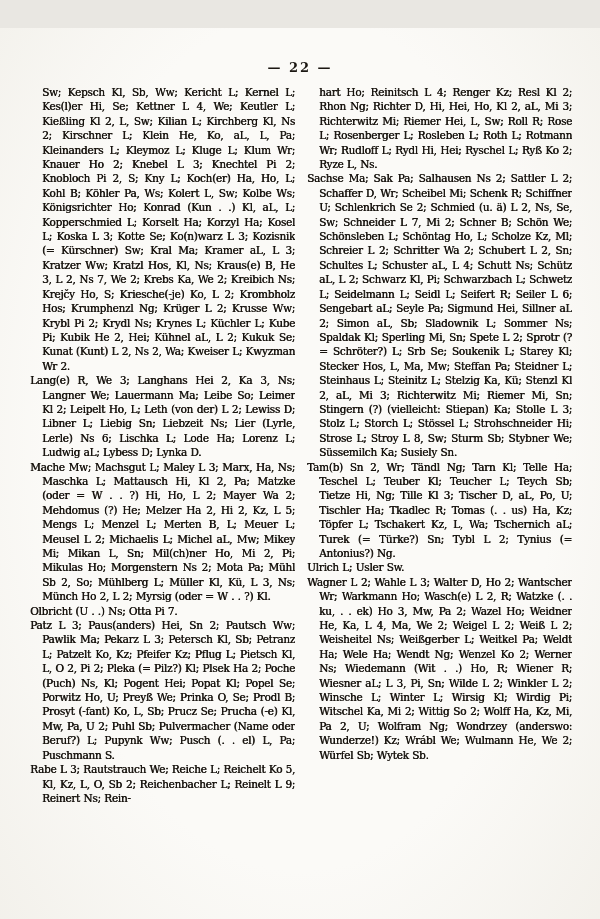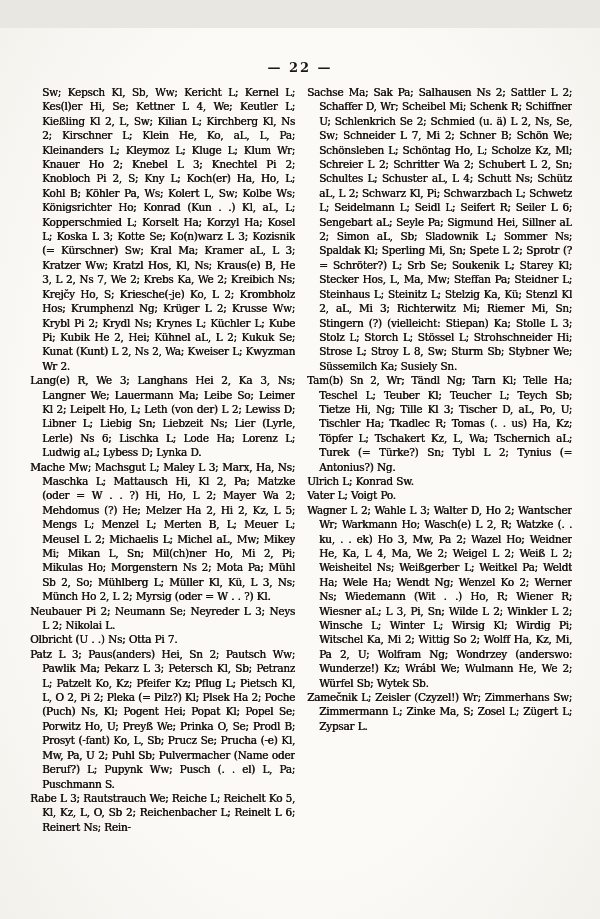--- a/index.html
+++ b/index.html
@@ -65,32 +65,30 @@
 <div class="page">
 
   <div class="page-header">— 22 —</div>
 
   <div class="columns">
 
     <div class="col">
       <p class="para cont">Sw; Kepsch Kl, Sb, Ww; Kericht L; Kernel L; Kes(l)er Hi, Se; Kettner L 4, We; Keutler L; Kießling Kl 2, L, Sw; Kilian L; Kirchberg Kl, Ns 2; Kirschner L; Klein He, Ko, aL, L, Pa; Kleinanders L; Kleymoz L; Kluge L; Klum Wr; Knauer Ho 2; Knebel L 3; Knechtel Pi 2; Knobloch Pi 2, S; Kny L; Koch(er) Ha, Ho, L; Kohl B; Köhler Pa, Ws; Kolert L, Sw; Kolbe Ws; Königsrichter Ho; Konrad (Kun . .) Kl, aL, L; Kopperschmied L; Korselt Ha; Korzyl Ha; Kosel L; Koska L 3; Kotte Se; Ko(n)warz L 3; Kozisnik (= Kürschner) Sw; Kral Ma; Kramer aL, L 3; Kratzer Ww; Kratzl Hos, Kl, Ns; Kraus(e) B, He 3, L 2, Ns 7, We 2; Krebs Ka, We 2; Kreibich Ns; Krejčy Ho, S; Kriesche(-je) Ko, L 2; Krombholz Hos; Krumphenzl Ng; Krüger L 2; Krusse Ww; Krybl Pi 2; Krydl Ns; Krynes L; Küchler L; Kube Pi; Kubik He 2, Hei; Kühnel aL, L 2; Kukuk Se; Kunat (Kunt) L 2, Ns 2, Wa; Kweiser L; Kwyzman Wr 2.</p>
       <p class="para">Lang(e) R, We 3; Langhans Hei 2, Ka 3, Ns; Langner We; Lauermann Ma; Leibe So; Leimer Kl 2; Leipelt Ho, L; Leth (von der) L 2; Lewiss D; Libner L; Liebig Sn; Liebzeit Ns; Lier (Lyrle, Lerle) Ns 6; Lischka L; Lode Ha; Lorenz L; Ludwig aL; Lybess D; Lynka D.</p>
       <p class="para">Mache Mw; Machsgut L; Maley L 3; Marx, Ha, Ns; Maschka L; Mattausch Hi, Kl 2, Pa; Matzke (oder = W . . ?) Hi, Ho, L 2; Mayer Wa 2; Mehdomus (?) He; Melzer Ha 2, Hi 2, Kz, L 5; Mengs L; Menzel L; Merten B, L; Meuer L; Meusel L 2; Michaelis L; Michel aL, Mw; Mikey Mi; Mikan L, Sn; Mil(ch)ner Ho, Mi 2, Pi; Mikulas Ho; Morgenstern Ns 2; Mota Pa; Mühl Sb 2, So; Mühlberg L; Müller Kl, Kü, L 3, Ns; Münch Ho 2, L 2; Myrsig (oder = W . . ?) Kl.</p>
-      <p class="para">Neubauer Pi 2; Neumann Se; Neyreder L 3; Neys L 2; Nikolai L.</p>
       <p class="para">Olbricht (U . .) Ns; Otta Pi 7.</p>
       <p class="para">Patz L 3; Paus(anders) Hei, Sn 2; Pautsch Ww; Pawlik Ma; Pekarz L 3; Petersch Kl, Sb; Petranz L; Patzelt Ko, Kz; Pfeifer Kz; Pflug L; Pietsch Kl, L, O 2, Pi 2; Pleka (= Pilz?) Kl; Plsek Ha 2; Poche (Puch) Ns, Kl; Pogent Hei; Popat Kl; Popel Se; Porwitz Ho, U; Preyß We; Prinka O, Se; Prodl B; Prosyt (-fant) Ko, L, Sb; Prucz Se; Prucha (-e) Kl, Mw, Pa, U 2; Puhl Sb; Pulvermacher (Name oder Beruf?) L; Pupynk Ww; Pusch (. . el) L, Pa; Puschmann S.</p>
-      <p class="para">Rabe L 3; Rautstrauch We; Reiche L; Reichelt Ko 5, Kl, Kz, L, O, Sb 2; Reichenbacher L; Reinelt L 6; Reinert Ns; Rein-</p>
+      <p class="para">Rabe L 3; Rautstrauch We; Reiche L; Reichelt Ko 5, Kl, Kz, L, O, Sb 2; Reichenbacher L; Reinelt L 9; Reinert Ns; Rein-</p>
     </div>
 
     <div class="col">
+      <p class="para cont">hart Ho; Reinitsch L 4; Renger Kz; Resl Kl 2; Rhon Ng; Richter D, Hi, Hei, Ho, Kl 2, aL, Mi 3; Richterwitz Mi; Riemer Hei, L, Sw; Roll R; Rose L; Rosenberger L; Rosleben L; Roth L; Rotmann Wr; Rudloff L; Rydl Hi, Hei; Ryschel L; Ryß Ko 2; Ryze L, Ns.</p>
       <p class="para">Sachse Ma; Sak Pa; Salhausen Ns 2; Sattler L 2; Schaffer D, Wr; Scheibel Mi; Schenk R; Schiffner U; Schlenkrich Se 2; Schmied (u. ä) L 2, Ns, Se, Sw; Schneider L 7, Mi 2; Schner B; Schön We; Schönsleben L; Schöntag Ho, L; Scholze Kz, Ml; Schreier L 2; Schritter Wa 2; Schubert L 2, Sn; Schultes L; Schuster aL, L 4; Schutt Ns; Schütz aL, L 2; Schwarz Kl, Pi; Schwarzbach L; Schwetz L; Seidelmann L; Seidl L; Seifert R; Seiler L 6; Sengebart aL; Seyle Pa; Sigmund Hei, Sillner aL 2; Simon aL, Sb; Sladownik L; Sommer Ns; Spaldak Kl; Sperling Mi, Sn; Spete L 2; Sprotr (? = Schröter?) L; Srb Se; Soukenik L; Starey Kl; Stecker Hos, L, Ma, Mw; Steffan Pa; Steidner L; Steinhaus L; Steinitz L; Stelzig Ka, Kü; Stenzl Kl 2, aL, Mi 3; Richterwitz Mi; Riemer Mi, Sn; Stingern (?) (vielleicht: Stiepan) Ka; Stolle L 3; Stolz L; Storch L; Stössel L; Strohschneider Hi; Strose L; Stroy L 8, Sw; Sturm Sb; Stybner We; Süssemilch Ka; Susiely Sn.</p>
       <p class="para">Tam(b) Sn 2, Wr; Tändl Ng; Tarn Kl; Telle Ha; Teschel L; Teuber Kl; Teucher L; Teych Sb; Tietze Hi, Ng; Tille Kl 3; Tischer D, aL, Po, U; Tischler Ha; Tkadlec R; Tomas (. . us) Ha, Kz; Töpfer L; Tschakert Kz, L, Wa; Tschernich aL; Turek (= Türke?) Sn; Tybl L 2; Tynius (= Antonius?) Ng.</p>
-      <p class="para">Ulrich L; Konrad Sw.</p>
-      <p class="para">Vater L; Voigt Po.</p>
+      <p class="para">Ulrich L; Usler Sw.</p>
       <p class="para">Wagner L 2; Wahle L 3; Walter D, Ho 2; Wantscher Wr; Warkmann Ho; Wasch(e) L 2, R; Watzke (. . ku, . . ek) Ho 3, Mw, Pa 2; Wazel Ho; Weidner He, Ka, L 4, Ma, We 2; Weigel L 2; Weiß L 2; Weisheitel Ns; Weißgerber L; Weitkel Pa; Weldt Ha; Wele Ha; Wendt Ng; Wenzel Ko 2; Werner Ns; Wiedemann (Wit . .) Ho, R; Wiener R; Wiesner aL; L 3, Pi, Sn; Wilde L 2; Winkler L 2; Winsche L; Winter L; Wirsig Kl; Wirdig Pi; Witschel Ka, Mi 2; Wittig So 2; Wolff Ha, Kz, Mi, Pa 2, U; Wolfram Ng; Wondrzey (anderswo: Wunderze!) Kz; Wrábl We; Wulmann He, We 2; Würfel Sb; Wytek Sb.</p>
-      <p class="para">Zamečnik L; Zeisler (Czyzel!) Wr; Zimmerhans Sw; Zimmermann L; Zinke Ma, S; Zosel L; Zügert L; Zypsar L.</p>
     </div>
 
   </div>
 
   <div class="bottom-rule"></div>
 
 </div>
 
 </body></html>

